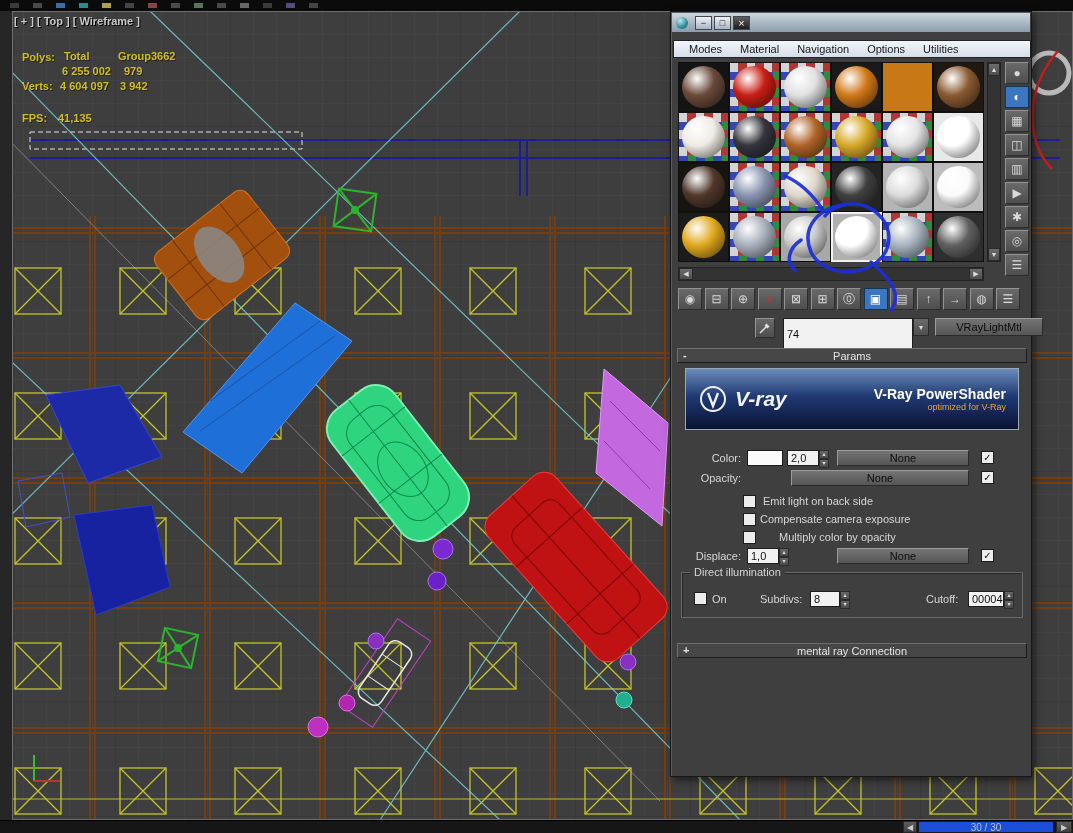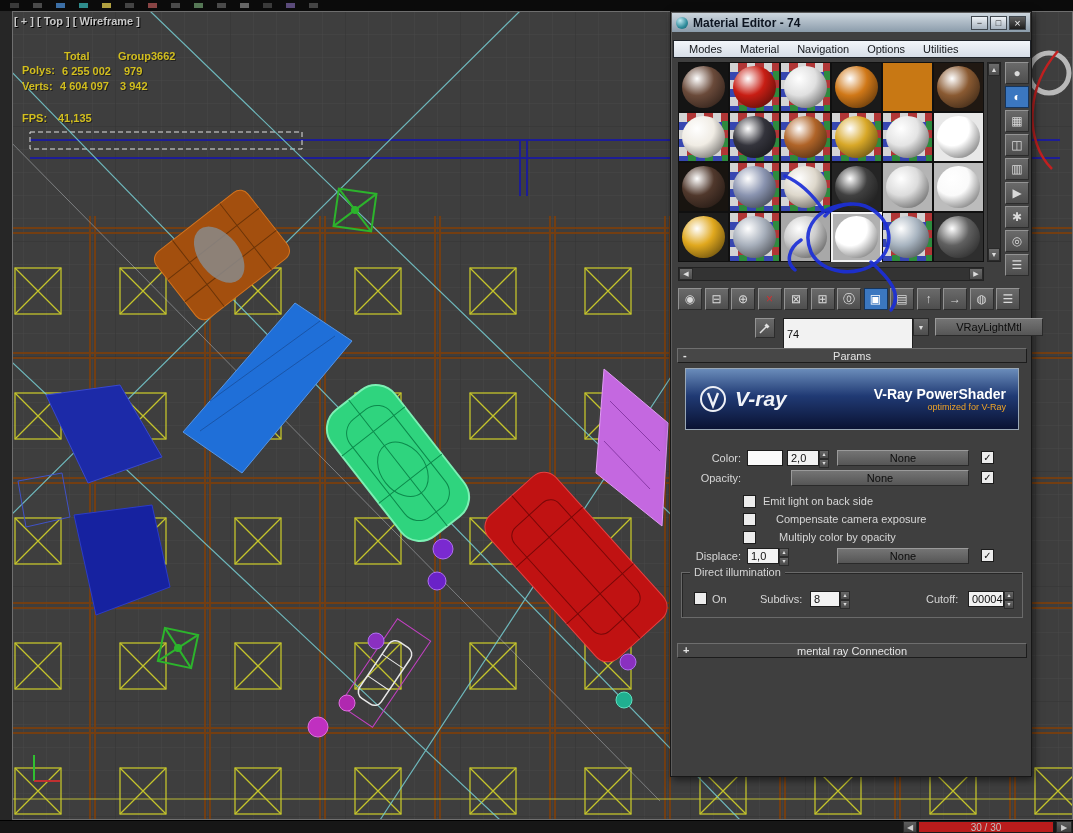--- a/index.html
+++ b/index.html
@@ -49,21 +49,21 @@
   .rollout .tg{position:absolute;left:5px;top:0;font-weight:bold;}
   #banner{left:14px;top:356px;width:334px;height:62px;border:1px solid #9aa8b6;background:linear-gradient(180deg,#6a8cba 0%,#203a74 45%,#0a1232 100%);display:flex;align-items:center;justify-content:space-between;padding:0 12px;box-sizing:border-box;}
   #banner .brand{font-size:21px;font-style:italic;font-weight:bold;color:#f2f4f8;margin-left:7px;}
   #banner .bt{font-size:14px;font-weight:bold;color:#ffffff;text-align:right;}
   #banner .bs{font-size:9px;color:#f0a428;text-align:right;margin-top:0;}
   .groupbox{border:1px solid #6a6a6a;box-shadow:inset 1px 1px 0 #262626;box-sizing:border-box;}
   .gtitle{position:absolute;top:-7px;left:8px;background:#3f3f3f;padding:0 4px;color:#d6d6d6;font-size:11px;}
   
   #status-bar{left:0;top:820px;width:1073px;height:13px;background:#161616;border-top:1px solid #000;}
   #status-bar .sb{background:linear-gradient(#5e5e5e,#3e3e3e);border:1px solid #262626;color:#ccc;font-size:8px;display:flex;align-items:center;justify-content:center;box-sizing:border-box;}
-  #frame-ind{color:#c0c0c0;font-size:10px;text-align:center;background:#b91c1c;border:1px solid #1a1a1a;line-height:11px;box-sizing:border-box;}
+  #frame-ind{color:#c0c0c0;font-size:10px;text-align:center;background:#1d4ed8;border:1px solid #1a1a1a;line-height:11px;box-sizing:border-box;}
 </style>
 </head>
 <body>
 
 <div id="top-strip" class="a">
   <span style="background:#3a3a3a"></span>
   <span style="background:#4a4a4a"></span>
   <span style="background:#3b6ea5"></span>
   <span style="background:#2e8b8b"></span>
   <span style="background:#b0a040"></span>
@@ -214,33 +214,32 @@
   <circle cx="1049" cy="62" r="20" fill="none" stroke="#c6c6c6" stroke-width="5" opacity="0.9"></circle>
   <path d="M1058 40 C1026 76 1024 130 1052 158" fill="none" stroke="#c22020" stroke-width="2.5"></path>
 
   <rect x="0" y="0" width="12" height="809" fill="#262626"></rect>
   <rect x="12.5" y="0.5" width="1060" height="808" fill="none" stroke="#6e6e6e"></rect>
 </svg>
 
 <div class="a vplabel" style="left:14px;top:15px">[ + ] [ Top ] [ Wireframe ]</div>
 <div class="a stat" style="left:64px;top:50px">Total</div>
 <div class="a stat" style="left:118px;top:50px">Group3662</div>
-<div class="a stat" style="left:22px;top:64px">Polys:</div>
+<div class="a stat" style="left:22px;top:51px">Polys:</div>
 <div class="a stat" style="left:62px;top:65px">6 255 002</div>
 <div class="a stat" style="left:124px;top:65px">979</div>
 <div class="a stat" style="left:22px;top:80px">Verts:</div>
 <div class="a stat" style="left:60px;top:80px">4 604 097</div>
 <div class="a stat" style="left:120px;top:80px">3 942</div>
 <div class="a stat" style="left:22px;top:112px">FPS:</div>
 <div class="a stat" style="left:58px;top:112px">41,135</div>
 
 <div id="mat-editor" class="a">
   <div id="me-title" class="a">
     <div class="wicon"></div>
-    <div class="t">Material Editor - 74</div>
     <div class="tbtn">−</div>
     <div class="tbtn">□</div>
     <div class="tbtn close">×</div>
   </div>
   <div id="me-menubar" class="a">
       <span class="menu-item">Modes</span>
       <span class="menu-item">Material</span>
       <span class="menu-item">Navigation</span>
       <span class="menu-item">Options</span>
       <span class="menu-item">Utilities</span>
@@ -405,21 +404,21 @@
 
   <div class="a label" style="left:14px;top:460px;width:56px;text-align:right">Opacity:</div>
   <div class="a none-btn" style="left:120px;top:458px;width:178px">None</div>
   <div class="a cb" style="left:310px;top:459px">✓</div>
 
   <div class="a" style="left:72px;top:480px;width:260px">
       <div style="display: flex; align-items: center; gap: 7px; height: 18px;">
         <span class="cb"></span>
         <span class="label">Emit light on back side</span>
       </div>
-      <div style="display: flex; align-items: center; gap: 20px; height: 18px;">
+      <div style="display: flex; align-items: center; gap: 4px; height: 18px;">
         <span class="cb"></span>
         <span class="label">Compensate camera exposure</span>
       </div>
       <div style="display: flex; align-items: center; gap: 23px; height: 18px;">
         <span class="cb"></span>
         <span class="label">Multiply color by opacity</span>
       </div>
     </div>
 
   <div class="a label" style="left:14px;top:538px;width:56px;text-align:right">Displace:</div>

